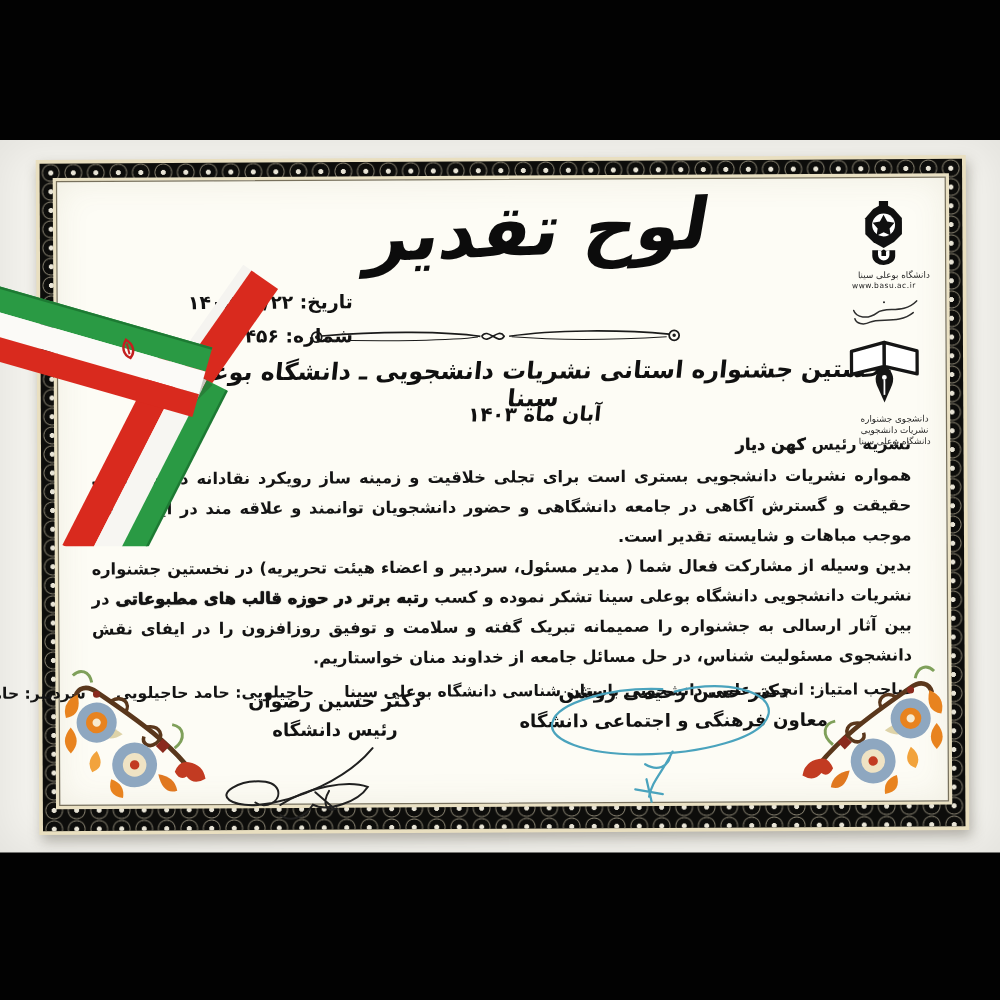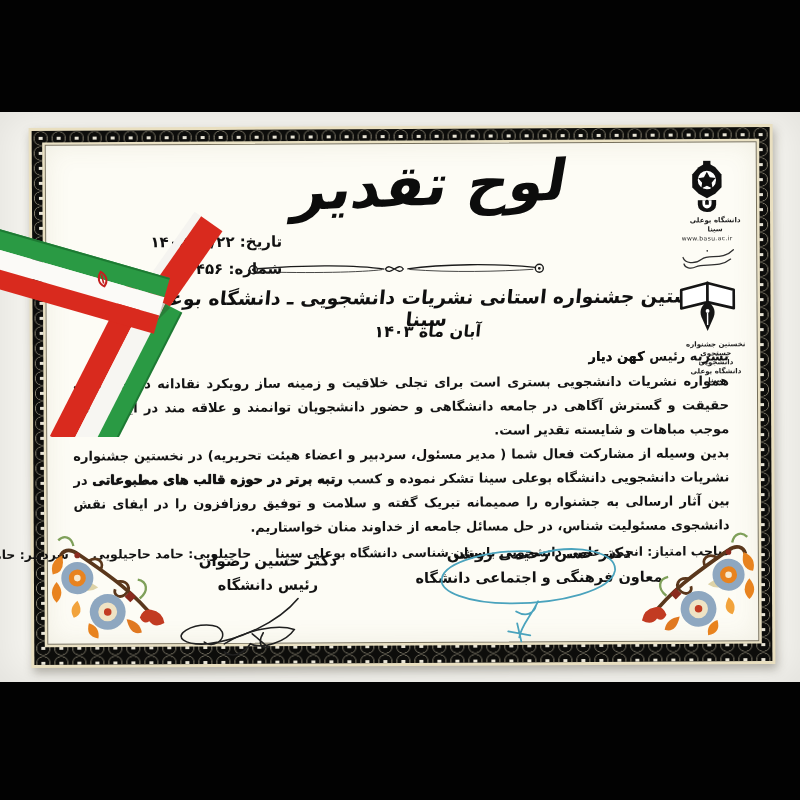--- a/index.html
+++ b/index.html
@@ -30,21 +30,21 @@
               text-align:right;font-size:15px;font-weight:bold;line-height:27px;color:#111;}
   .title-wrap{position:absolute;left:120px;right:60px;top:8px;text-align:center;}
   .big-title{display:inline-block;font-size:57px;font-weight:bold;color:#0c0c0c;
              transform:skewX(-12deg) rotate(-2deg);letter-spacing:-2px;direction:rtl;}
   .divider{position:absolute;left:200px;top:116px;width:300px;height:18px;}
   .subtitle{position:absolute;left:80px;right:28px;top:142px;text-align:center;direction:rtl;
             font-size:19px;font-weight:bold;color:#101010;transform:skewX(-6deg);}
   .subtitle-date{position:absolute;left:80px;right:28px;top:178px;text-align:center;direction:rtl;
                  font-size:16px;font-weight:bold;color:#101010;transform:skewX(-6deg);}
   .logo-col{position:absolute;left:622px;top:18px;width:78px;text-align:center;}
-  .logo-caption{font-size:7px;font-weight:bold;direction:rtl;color:#1c1c1c;line-height:9px;margin-left:16px;}
+  .logo-caption{font-size:7px;font-weight:normal;direction:rtl;color:#1c1c1c;line-height:9px;margin-left:16px;}
   .logo-url{font-size:6px;color:#1c1c1c;letter-spacing:.4px;line-height:8px;}
   .body-text{position:absolute;left:26px;right:28px;top:202px;direction:rtl;
              text-align:justify;font-size:13px;line-height:24px;font-weight:bold;color:#141414;}
   .recipient{margin-bottom:1px;}
   .recipient b{text-shadow:0 0 .6px #000;}
   .xb{text-shadow:0 0 .7px #000,0 0 .7px #000;}
   .credits{display:flex;direction:rtl;gap:24px;font-size:12.5px;margin-top:2px;white-space:nowrap;}
   .sig-block{position:absolute;text-align:center;direction:rtl;font-weight:bold;color:#121212;}
   .sig-left{left:108px;top:404px;width:224px;}
   .sig-right{left:366px;top:398px;width:250px;}
@@ -116,21 +116,21 @@
               <circle cx="32" cy="9" r=".9" fill="#2e2e2e"></circle>
             </svg>
             <div style="height:4px"></div>
             <svg width="70" height="58" viewBox="0 0 80 64">
               <path d="M40,4 L10,12 V33 L40,26 Z" fill="#fff" stroke="#151515" stroke-width="3" stroke-linejoin="round"></path>
               <path d="M40,4 L70,12 V33 L40,26 Z" fill="#fff" stroke="#151515" stroke-width="3" stroke-linejoin="round"></path>
               <path d="M40,25 C46,29 50,35 47,43 L40,59 L33,43 C30,35 34,29 40,25 Z" fill="#151515"></path>
               <circle cx="40" cy="36" r="2.2" fill="#fff"></circle>
               <line x1="40" y1="38" x2="40" y2="52" stroke="#fff" stroke-width="1.6"></line>
             </svg>
-            <div class="logo-caption">نخستین جشنواره جستجوی دانشجویی</div>
+            <div class="logo-caption">دانشجوی جشنواره نشریات دانشجویی</div>
             <div class="logo-caption">دانشگاه بوعلی سینا</div>
           </div>
 
           <div class="body-text fa">
             <div class="recipient">
               <span>نشریه رئیس</span>
               <b>کهن دیار</b>
             </div>
             <div>همواره نشریات دانشجویی بستری است برای تجلی خلاقیت و زمینه ساز رویکرد نقادانه در جستجوی حقیقت و گسترش آگاهی در جامعه دانشگاهی و حضور دانشجویان توانمند و علاقه مند در این عرصه موجب مباهات و شایسته تقدیر است.</div>
             <div><span>بدین وسیله از مشارکت فعال شما ( مدیر مسئول، سردبیر و اعضاء هیئت تحریریه) در نخستین جشنواره نشریات دانشجویی دانشگاه بوعلی سینا تشکر نموده و کسب </span><span class="xb">رتبه برتر در حوزه قالب های مطبوعاتی</span><span> در بین آثار ارسالی به جشنواره را صمیمانه تبریک گفته و سلامت و توفیق روزافزون را در ایفای نقش دانشجوی مسئولیت شناس، در حل مسائل جامعه از خداوند منان خواستاریم.</span></div>

